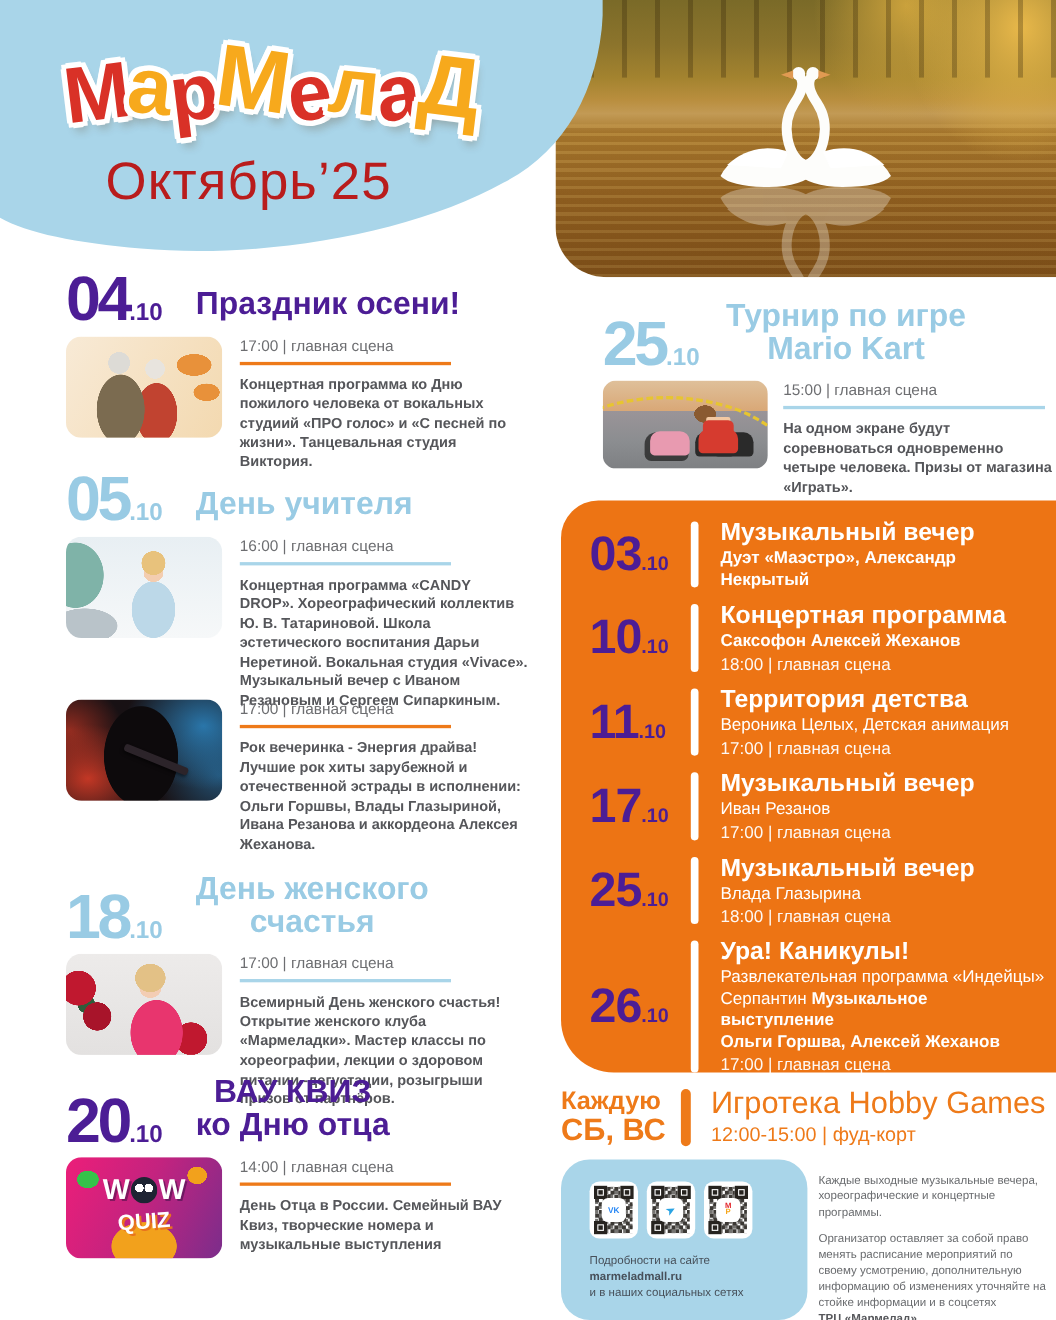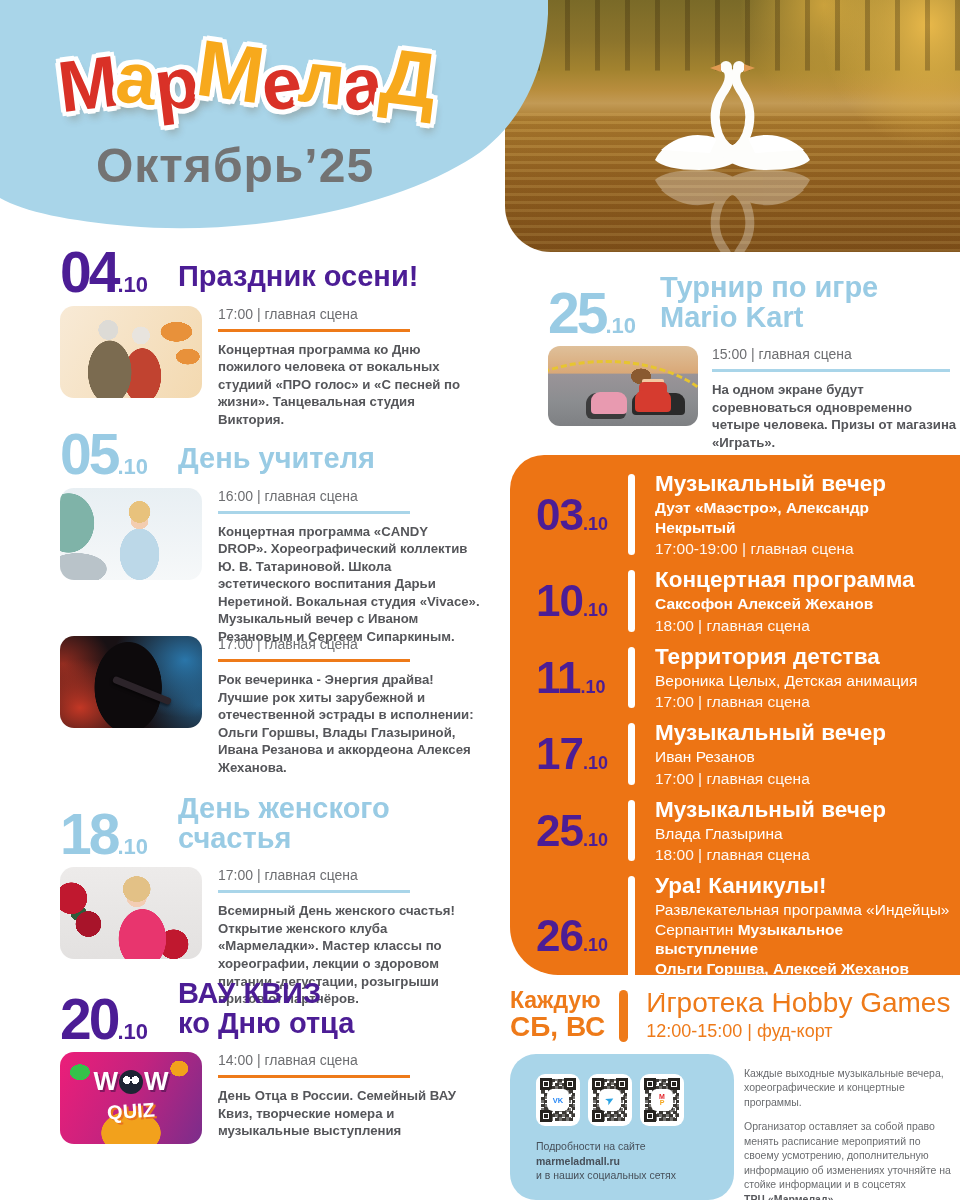--- a/index.html
+++ b/index.html
@@ -16,31 +16,31 @@
       linear-gradient(#7a6a28 0%, #8c742c 16%, #a3832f 28%, #b98e3e 36%, #c29a55 41%, #a97a2e 48%, #8f5f20 72%, #7a4d18 100%);}
   .photo svg{position:absolute;inset:0;}
   .blob{position:absolute;left:0;top:0;width:548px;height:240px;z-index:2;}
   .logo{position:absolute;left:58px;top:34px;z-index:3;font-weight:bold;font-size:72px;letter-spacing:-2px;white-space:nowrap;}
   .logo span{display:inline-block;
     text-shadow:-4px -4px 0 #fff,4px -4px 0 #fff,-4px 4px 0 #fff,4px 4px 0 #fff,-5px 0 0 #fff,5px 0 0 #fff,0 -5px 0 #fff,0 5px 0 #fff,3px 8px 9px rgba(90,50,10,.30);}
   .logo span:nth-child(odd){color:#D93127;transform:rotate(-7deg) translateY(2px);}
   .logo span:nth-child(even){color:#F7A91C;transform:rotate(6deg) translateY(-4px);}
   .logo span:nth-child(4){font-size:80px;transform:rotate(8deg) translateY(-8px);}
   .logo span:nth-child(8){font-size:78px;transform:rotate(7deg) translateY(-2px);}
-  .month{position:absolute;left:96px;top:138px;z-index:3;font-size:48px;font-weight:bold;color:#737373;letter-spacing:1px;}
+  .month{position:absolute;left:96px;top:138px;z-index:3;font-size:48px;font-weight:normal;color:#b91c1c;letter-spacing:1px;}
 
   
   .events{position:absolute;left:60px;top:250px;width:424px;}
   .ev{position:absolute;left:0;width:424px;}
   .ev1{top:0}.ev2{top:182px}.ev3{top:376px}.ev4{top:543px}.ev5{top:728px}
   .ev-head{display:flex;align-items:flex-end;}
   .date{width:118px;flex:none;white-space:nowrap;line-height:.8;}
   .date .d{font-size:57px;font-weight:bold;letter-spacing:-3px;}
   .date .m{font-size:22px;font-weight:bold;}
-  .ev-title{font-size:29px;font-weight:bold;line-height:1.04;padding-bottom:4px;}
+  .ev-title{font-size:29px;font-weight:bold;line-height:1.04;padding-bottom:4px;text-align:center;}
   .acc-o .date,.acc-o .ev-title{color:#4c1d95;}
   .acc-b .date,.acc-b .ev-title{color:#99CBE4;}
   .ev-body{display:flex;margin-top:10px;}
   .ph{width:142px;height:92px;border-radius:14px;margin-right:16px;flex:none;position:relative;overflow:hidden;}
   .ev-text{width:262px;}
   .ev-time{font-size:14px;color:#6D6E71;}
   .ev-divider{height:3px;width:192px;margin:7px 0 9px;}
   .acc-o .ev-divider{background:#EE7A19;}
   .acc-b .ev-divider{background:#A9D5E9;}
   .ev-desc{font-size:13.2px;font-weight:bold;color:#55565A;line-height:1.33;}
@@ -293,21 +293,20 @@
   </div>
 
   <div class="sched">
 
     <div class="s-row">
       <div class="s-date"><span class="d">03</span><span class="m">.10</span></div>
       <i class="s-bar"></i>
       <div class="s-text">
         <div class="s-title">Музыкальный вечер</div>
         <div class="s-sub">Дуэт «Маэстро», Александр Некрытый</div>
-        <div class="s-time">17:00-19:00 | главная сцена</div>
       </div>
     </div>
 
     <div class="s-row">
       <div class="s-date"><span class="d">10</span><span class="m">.10</span></div>
       <i class="s-bar"></i>
       <div class="s-text">
         <div class="s-title">Концертная программа</div>
         <div class="s-sub">Саксофон Алексей Жеханов</div>
         <div class="s-time">18:00 | главная сцена</div>

